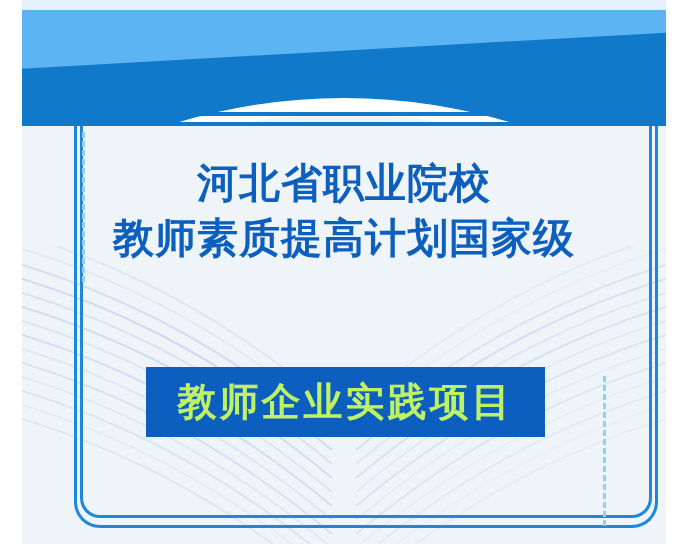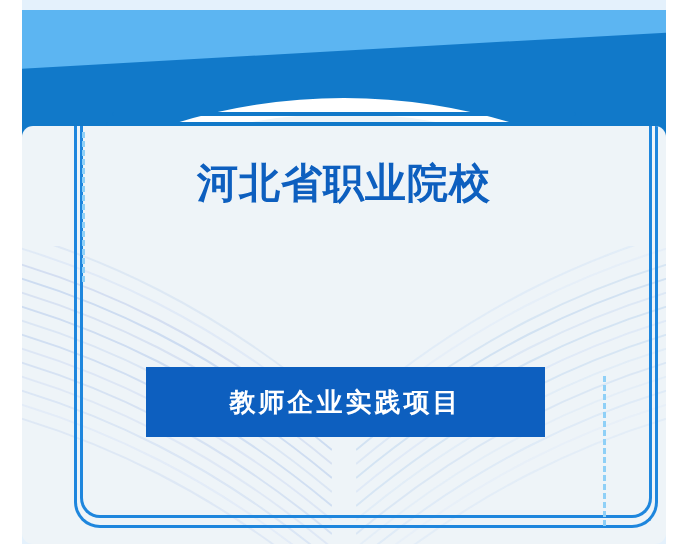--- a/index.html
+++ b/index.html
@@ -95,21 +95,20 @@
 
   
   .content-plate {
     position: absolute;
     left: 22px;
     top: 126px;
     width: 644px;
     height: 418px;
     background: #eef4f8;
     overflow: hidden;
-    border-radius: 11px;
   }
 
   
   .fan {
     position: absolute;
     width: 320px;
     height: 300px;
     opacity: 0.95;
     pointer-events: none;
   }
@@ -171,23 +170,23 @@
     left: 124px;
     top: 241px;
     width: 399px;
     height: 70px;
     background: #0d5fbf;
     display: flex;
     align-items: center;
     justify-content: center;
   }
   .banner-text {
-    color: #ffffff;
+    color: #bef264;
     font-weight: bold;
-    font-size: 26px;
+    font-size: 39px;
     letter-spacing: 3px;
     white-space: nowrap;
     text-align: center;
   }
 </style>
 </head>
 <body>
 
 <div id="poster">
 
@@ -243,20 +242,21 @@
       </g>
     </svg>
 
     <div class="frame-outer"></div>
     <div class="frame-inner"></div>
     <div class="rail-dash rail-dash-left"></div>
     <div class="rail-dash rail-dash-right"></div>
 
     <div class="title-block">
       <span class="title-line">河北省职业院校</span>
+      <span class="title-line">教师素质提高计划国家级</span>
     </div>
 
     <div class="banner">
       <span class="banner-text">教师企业实践项目</span>
     </div>
 
   </div>
 </div>
 
 </body></html>

